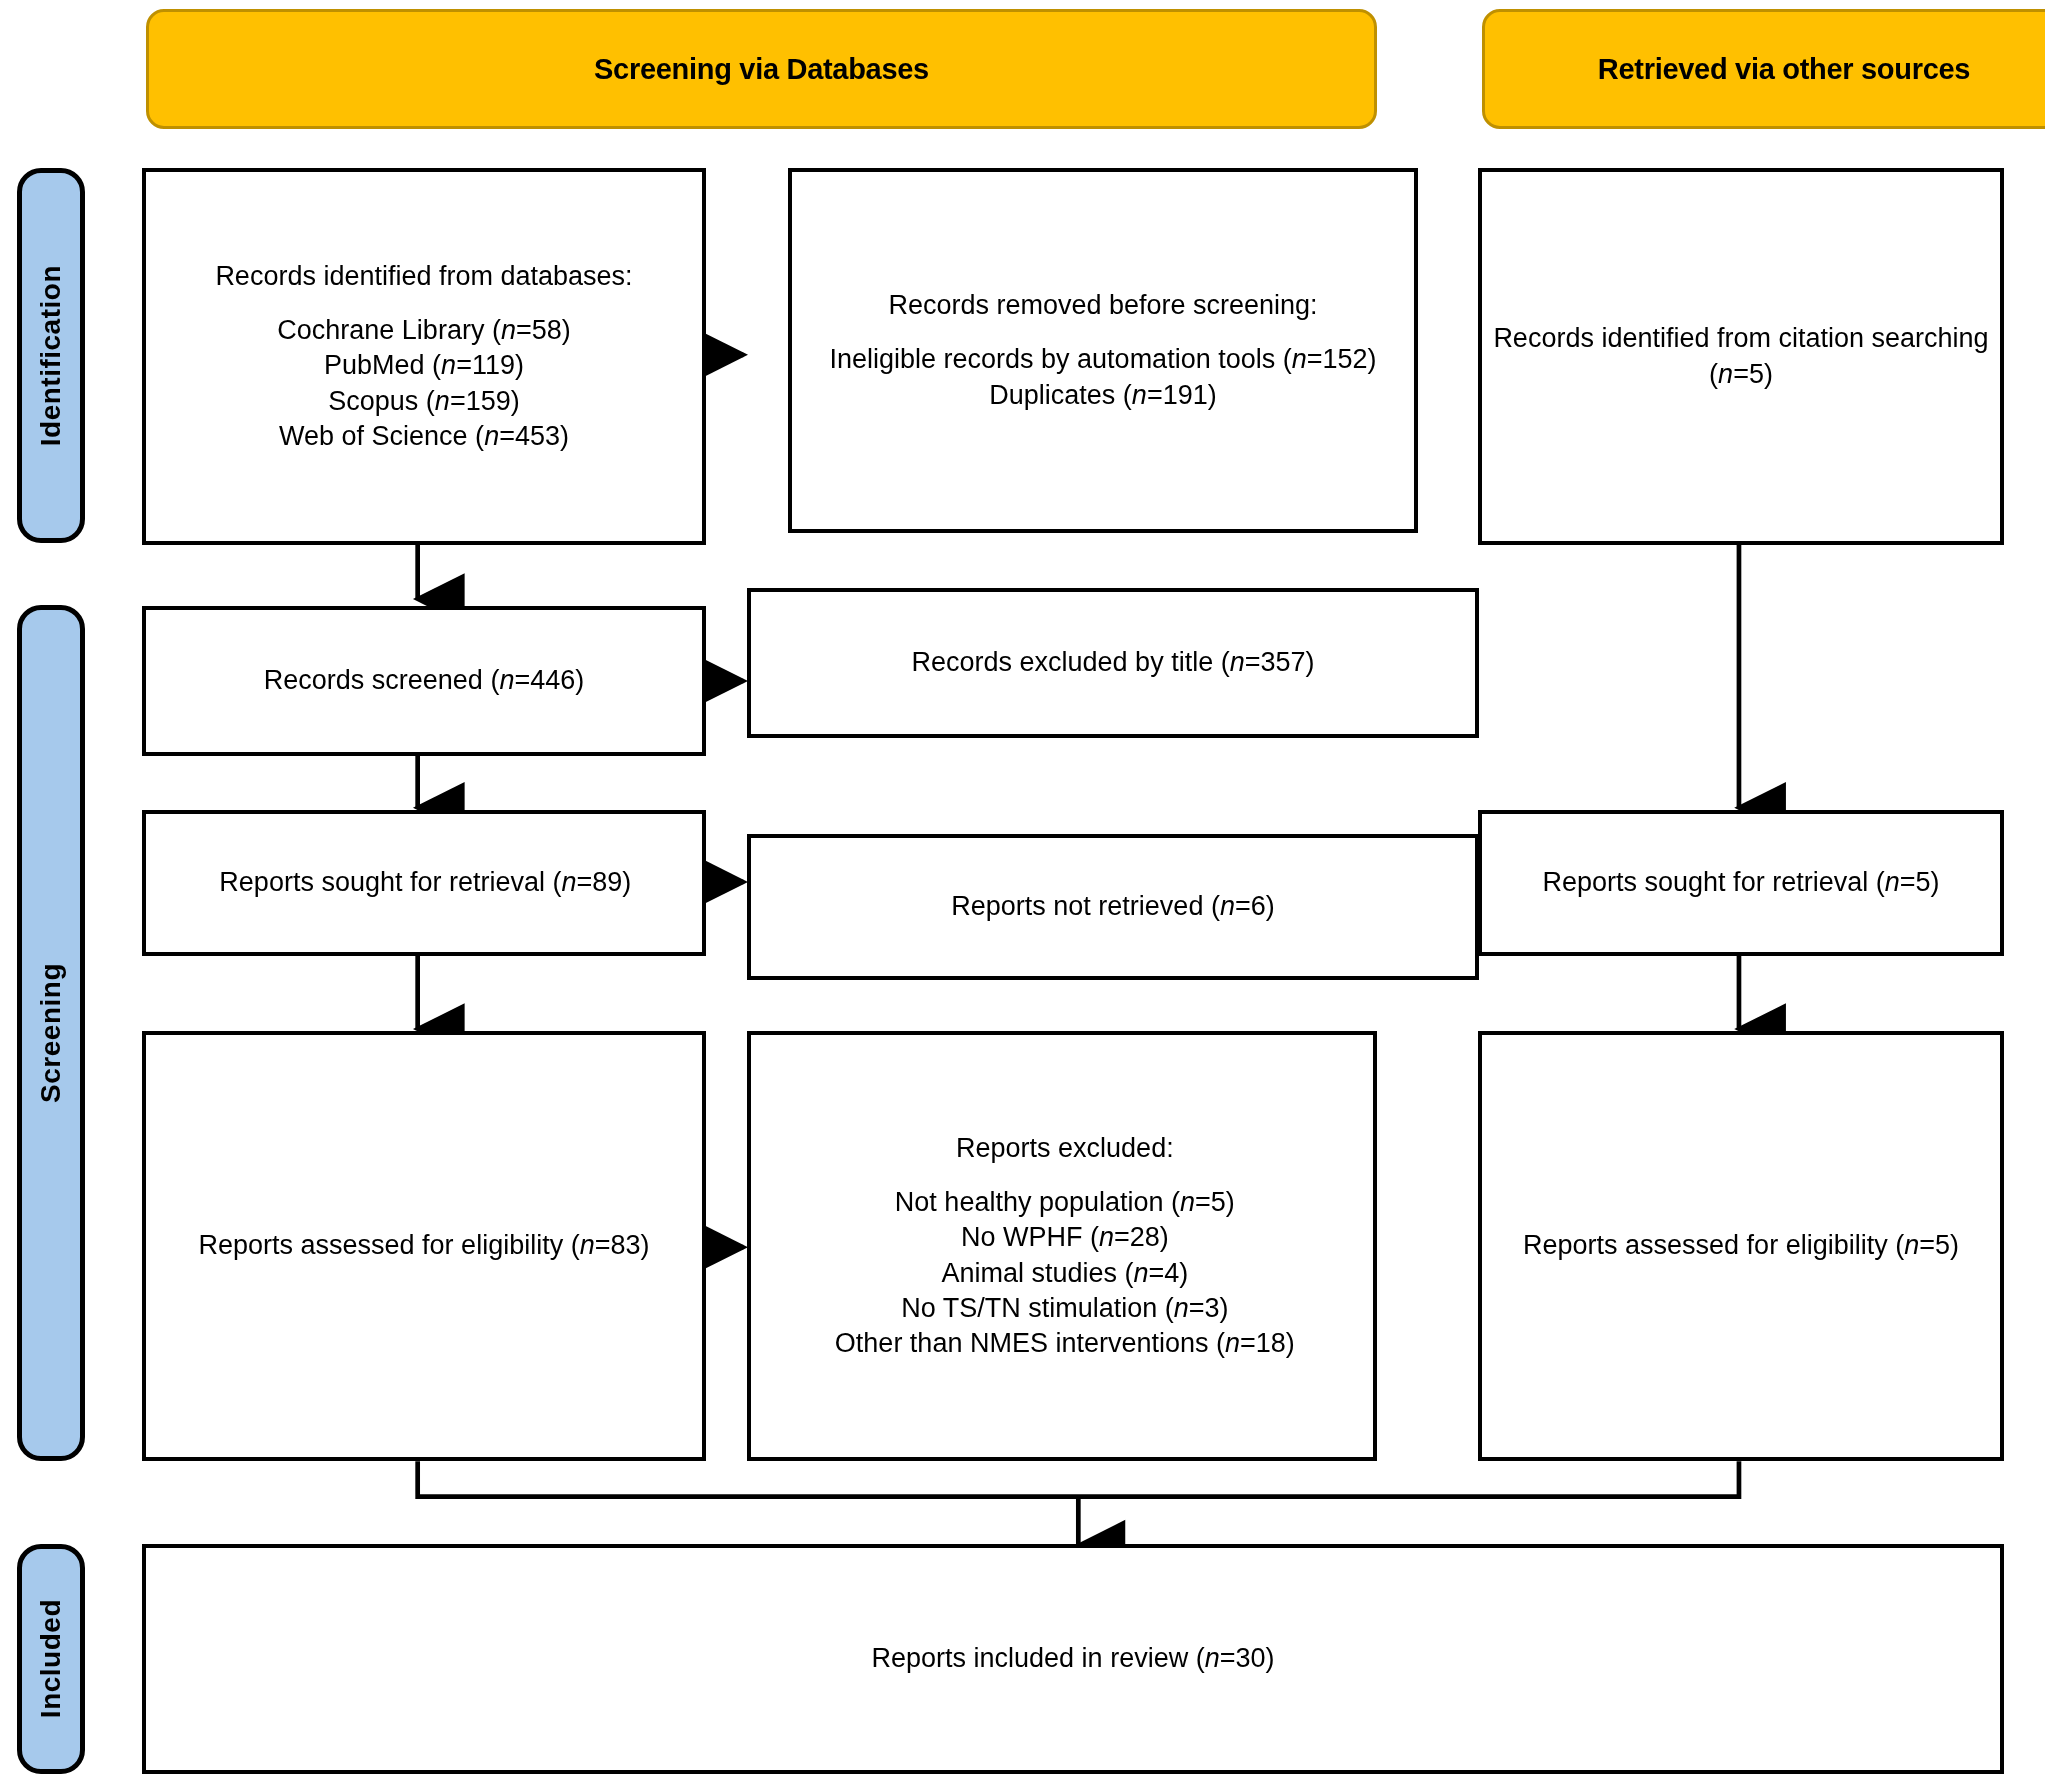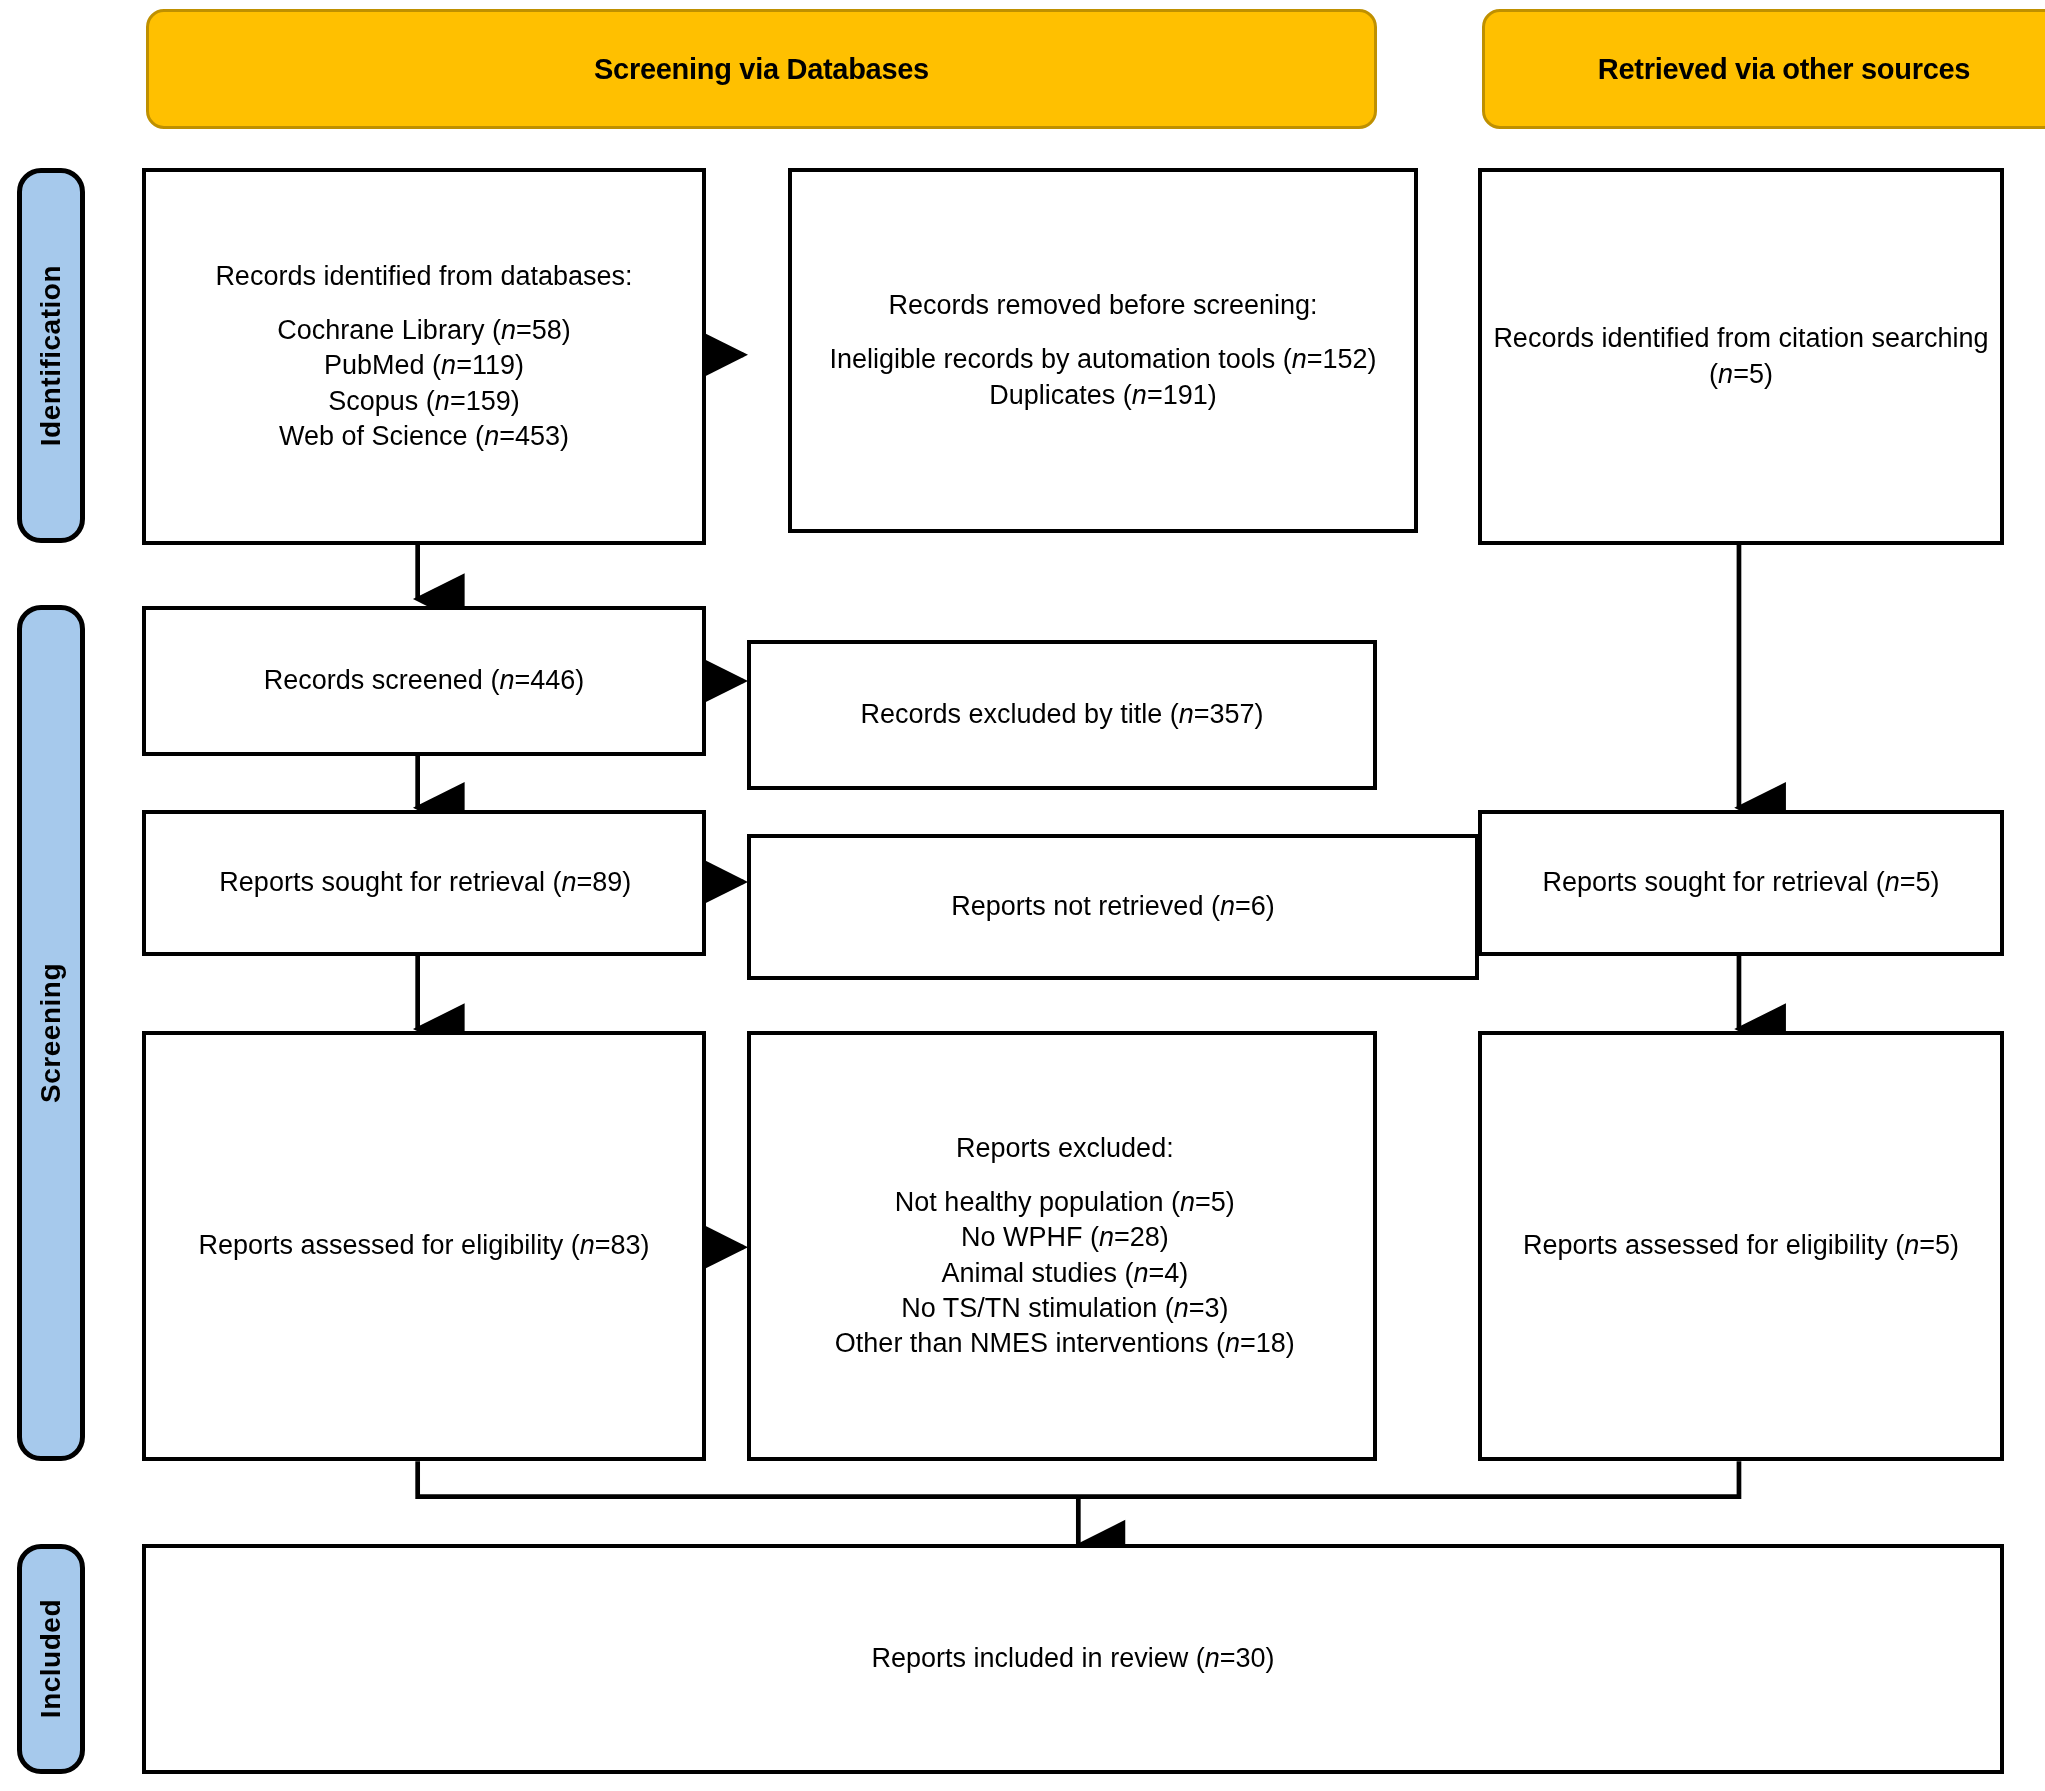--- a/index.html
+++ b/index.html
@@ -170,21 +170,21 @@
       <p class="para">Records identified from citation searching (<em class="n">n</em>=5)</p>
     </div>
   </div>
 
   <div class="node box" style="left:142px; top:606px; width:564px; height:150px;text-align:center;">
     <div class="inner">
       <p class="para">Records screened (<em class="n">n</em>=446)</p>
     </div>
   </div>
 
-  <div class="node box" style="left:747px; top:640px; width:630px; height:150px;">
+  <div class="node box" style="left:747px; top:588px; width:732px; height:150px;">
     <div class="inner">
       <p class="para">Records excluded by title (<em class="n">n</em>=357)</p>
     </div>
   </div>
 
   <div class="node box" style="left:142px; top:810px; width:564px; height:146px;padding-left:11px;">
     <div class="inner">
       <p class="para">Reports sought for retrieval (<em class="n">n</em>=89)</p>
     </div>
   </div>

